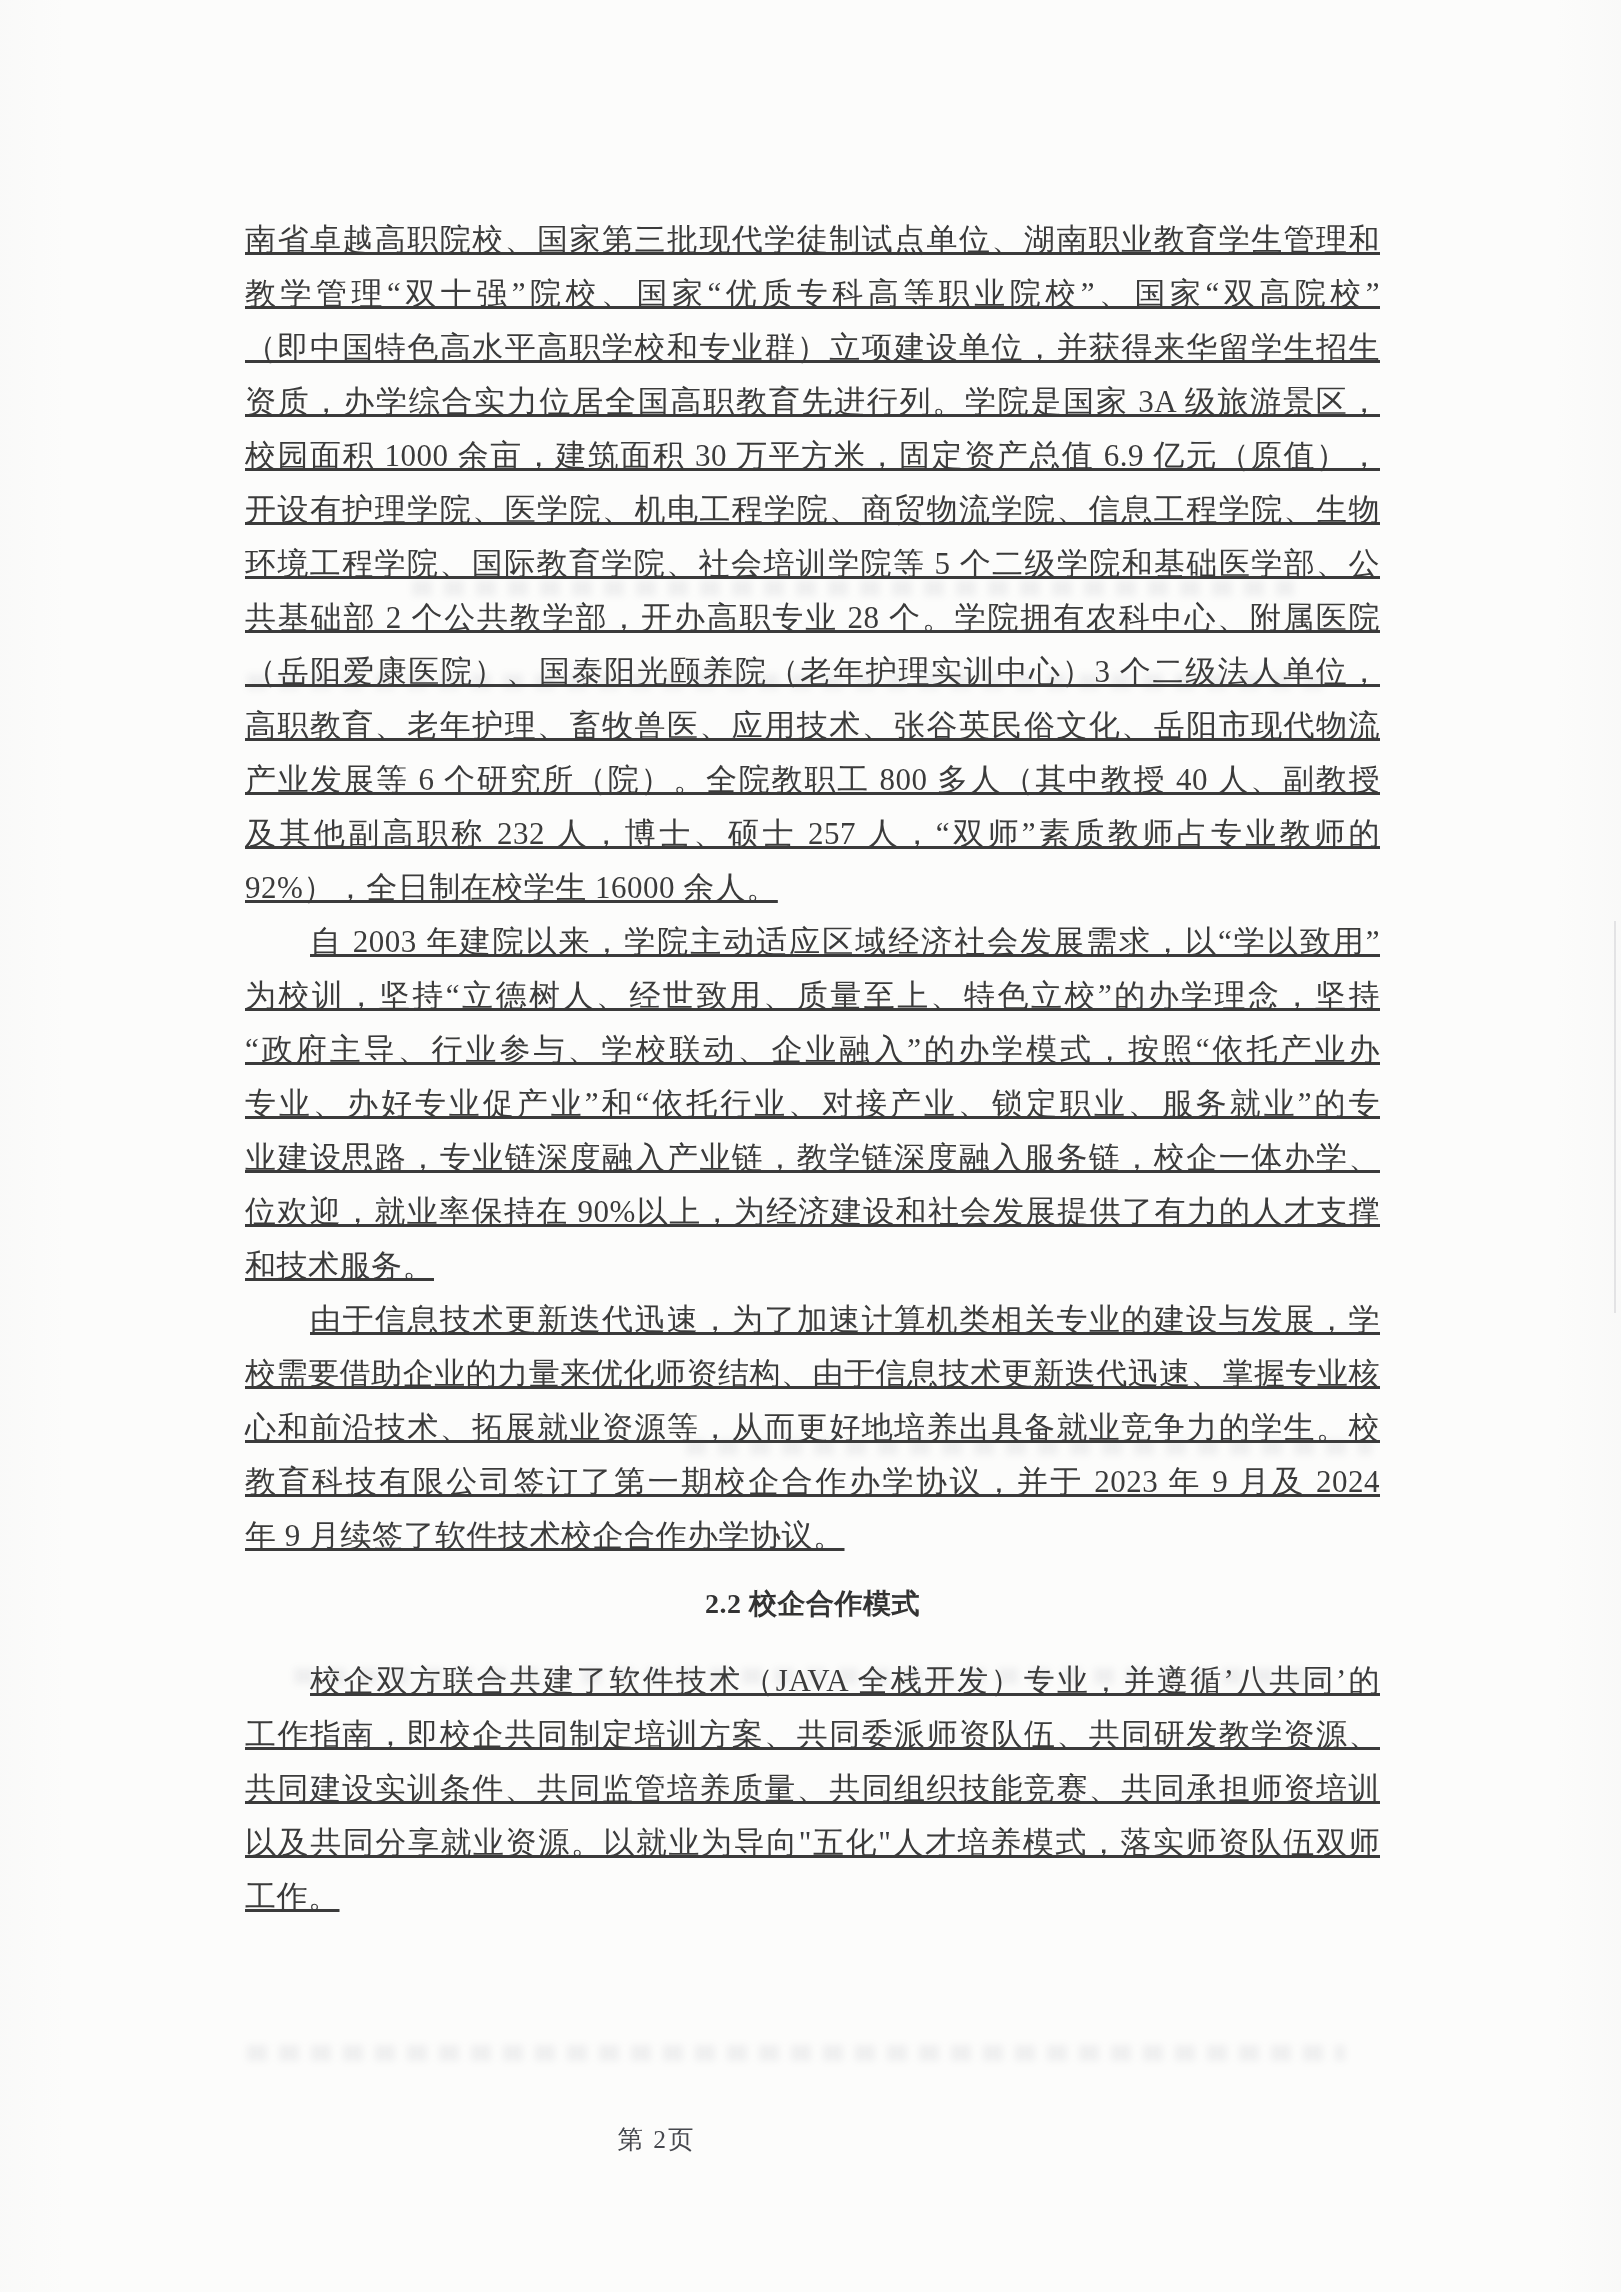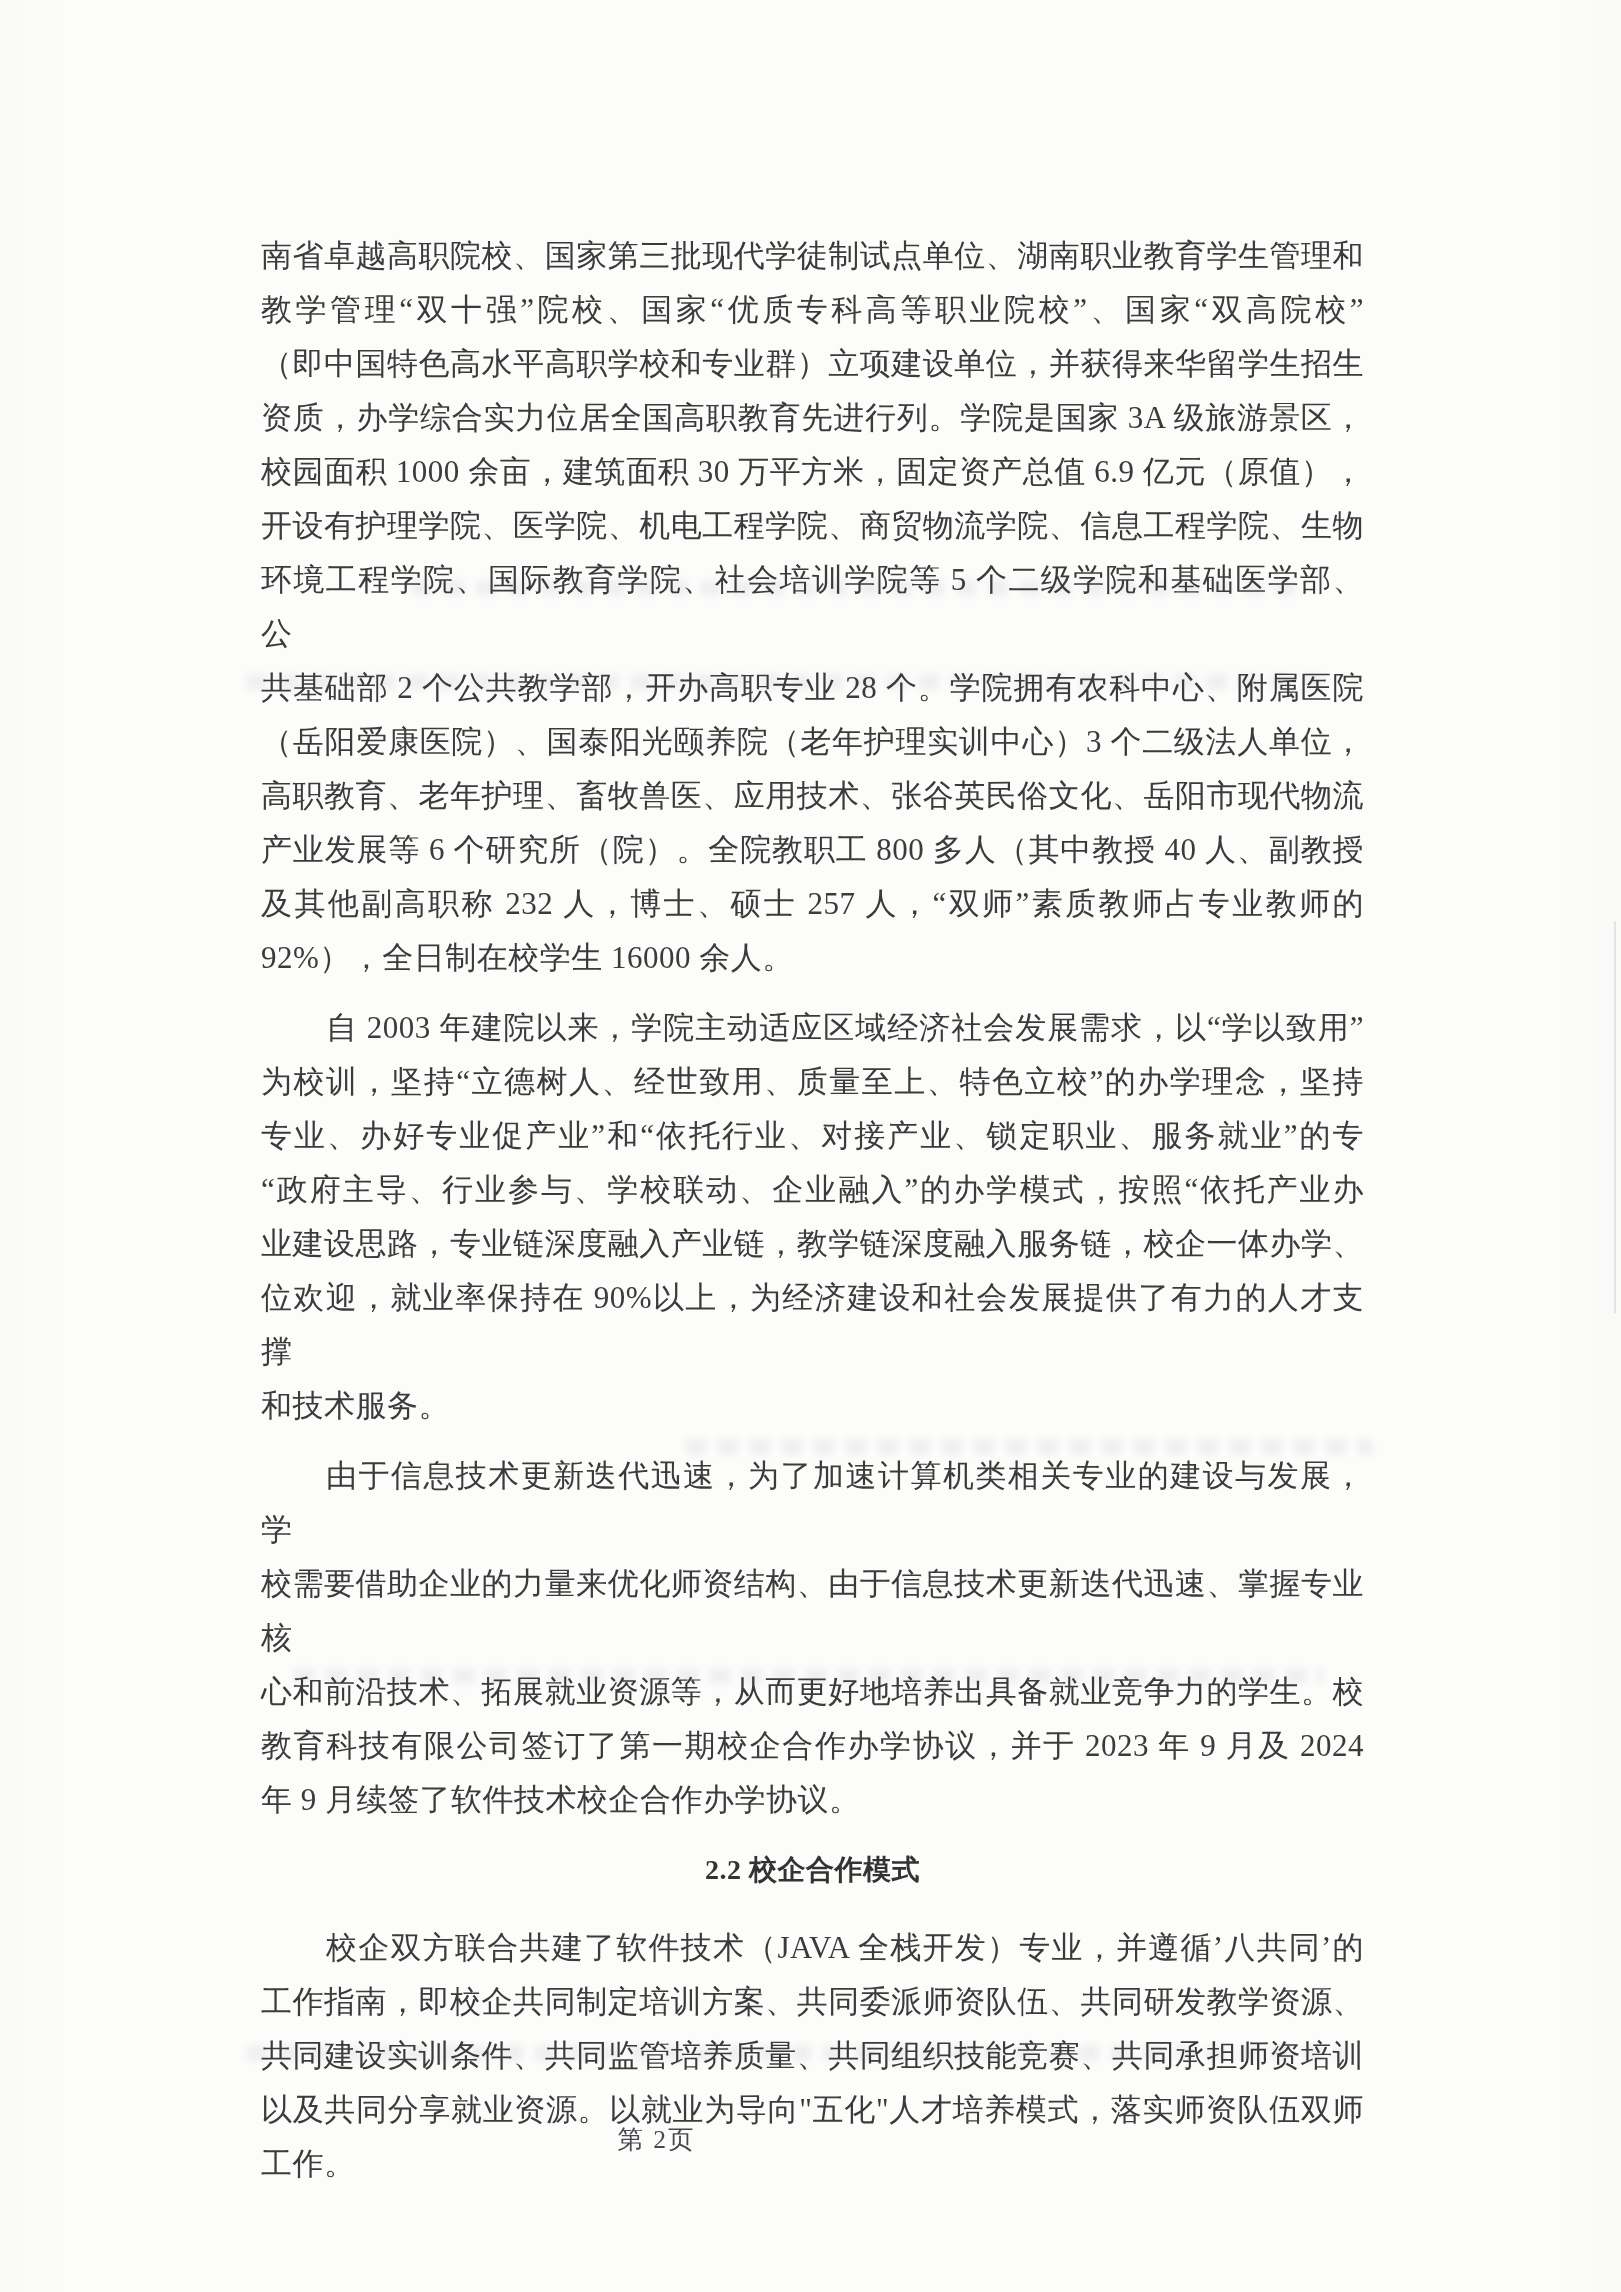--- a/index.html
+++ b/index.html
@@ -22,21 +22,22 @@
     background:
       linear-gradient(90deg, rgba(200,200,205,0.05) 0%, rgba(255,255,255,0) 4%, rgba(255,255,255,0) 96%, rgba(200,200,205,0.06) 100%);
   }
   .content {
     position: absolute;
     left: 245px;
     top: 213px;
     width: 1135px;
   }
   .paragraph {
-    margin: 16px;
+    margin: 0;
+    text-decoration: underline;
   }
   .line {
     font-size: 31px;
     line-height: 54px;
     letter-spacing: 0.5px;
     text-align: justify;
     text-align-last: justify;
     white-space: normal;
   }
   .line.last {
@@ -117,22 +118,22 @@
       <div class="line">共基础部 2 个公共教学部，开办高职专业 28 个。学院拥有农科中心、附属医院</div>
       <div class="line">（岳阳爱康医院）、国泰阳光颐养院（老年护理实训中心）3 个二级法人单位，</div>
       <div class="line">高职教育、老年护理、畜牧兽医、应用技术、张谷英民俗文化、岳阳市现代物流</div>
       <div class="line">产业发展等 6 个研究所（院）。全院教职工 800 多人（其中教授 40 人、副教授</div>
       <div class="line">及其他副高职称 232 人，博士、硕士 257 人，“双师”素质教师占专业教师的</div>
       <div class="line last">92%），全日制在校学生 16000 余人。</div>
     </div>
     <div class="paragraph">
       <div class="line indent">自 2003 年建院以来，学院主动适应区域经济社会发展需求，以“学以致用”</div>
       <div class="line">为校训，坚持“立德树人、经世致用、质量至上、特色立校”的办学理念，坚持</div>
+      <div class="line">“政府主导、行业参与、学校联动、企业融入”的办学模式，按照“依托产业办</div>
       <div class="line">专业、办好专业促产业”和“依托行业、对接产业、锁定职业、服务就业”的专</div>
-      <div class="line">“政府主导、行业参与、学校联动、企业融入”的办学模式，按照“依托产业办</div>
       <div class="line">业建设思路，专业链深度融入产业链，教学链深度融入服务链，校企一体办学、</div>
       <div class="line">位欢迎，就业率保持在 90%以上，为经济建设和社会发展提供了有力的人才支撑</div>
       <div class="line last">和技术服务。</div>
     </div>
     <div class="paragraph">
       <div class="line indent">由于信息技术更新迭代迅速，为了加速计算机类相关专业的建设与发展，学</div>
       <div class="line">校需要借助企业的力量来优化师资结构、由于信息技术更新迭代迅速、掌握专业核</div>
       <div class="line">心和前沿技术、拓展就业资源等，从而更好地培养出具备就业竞争力的学生。校</div>
       <div class="line">教育科技有限公司签订了第一期校企合作办学协议，并于 2023 年 9 月及 2024</div>
       <div class="line last">年 9 月续签了软件技术校企合作办学协议。</div>

